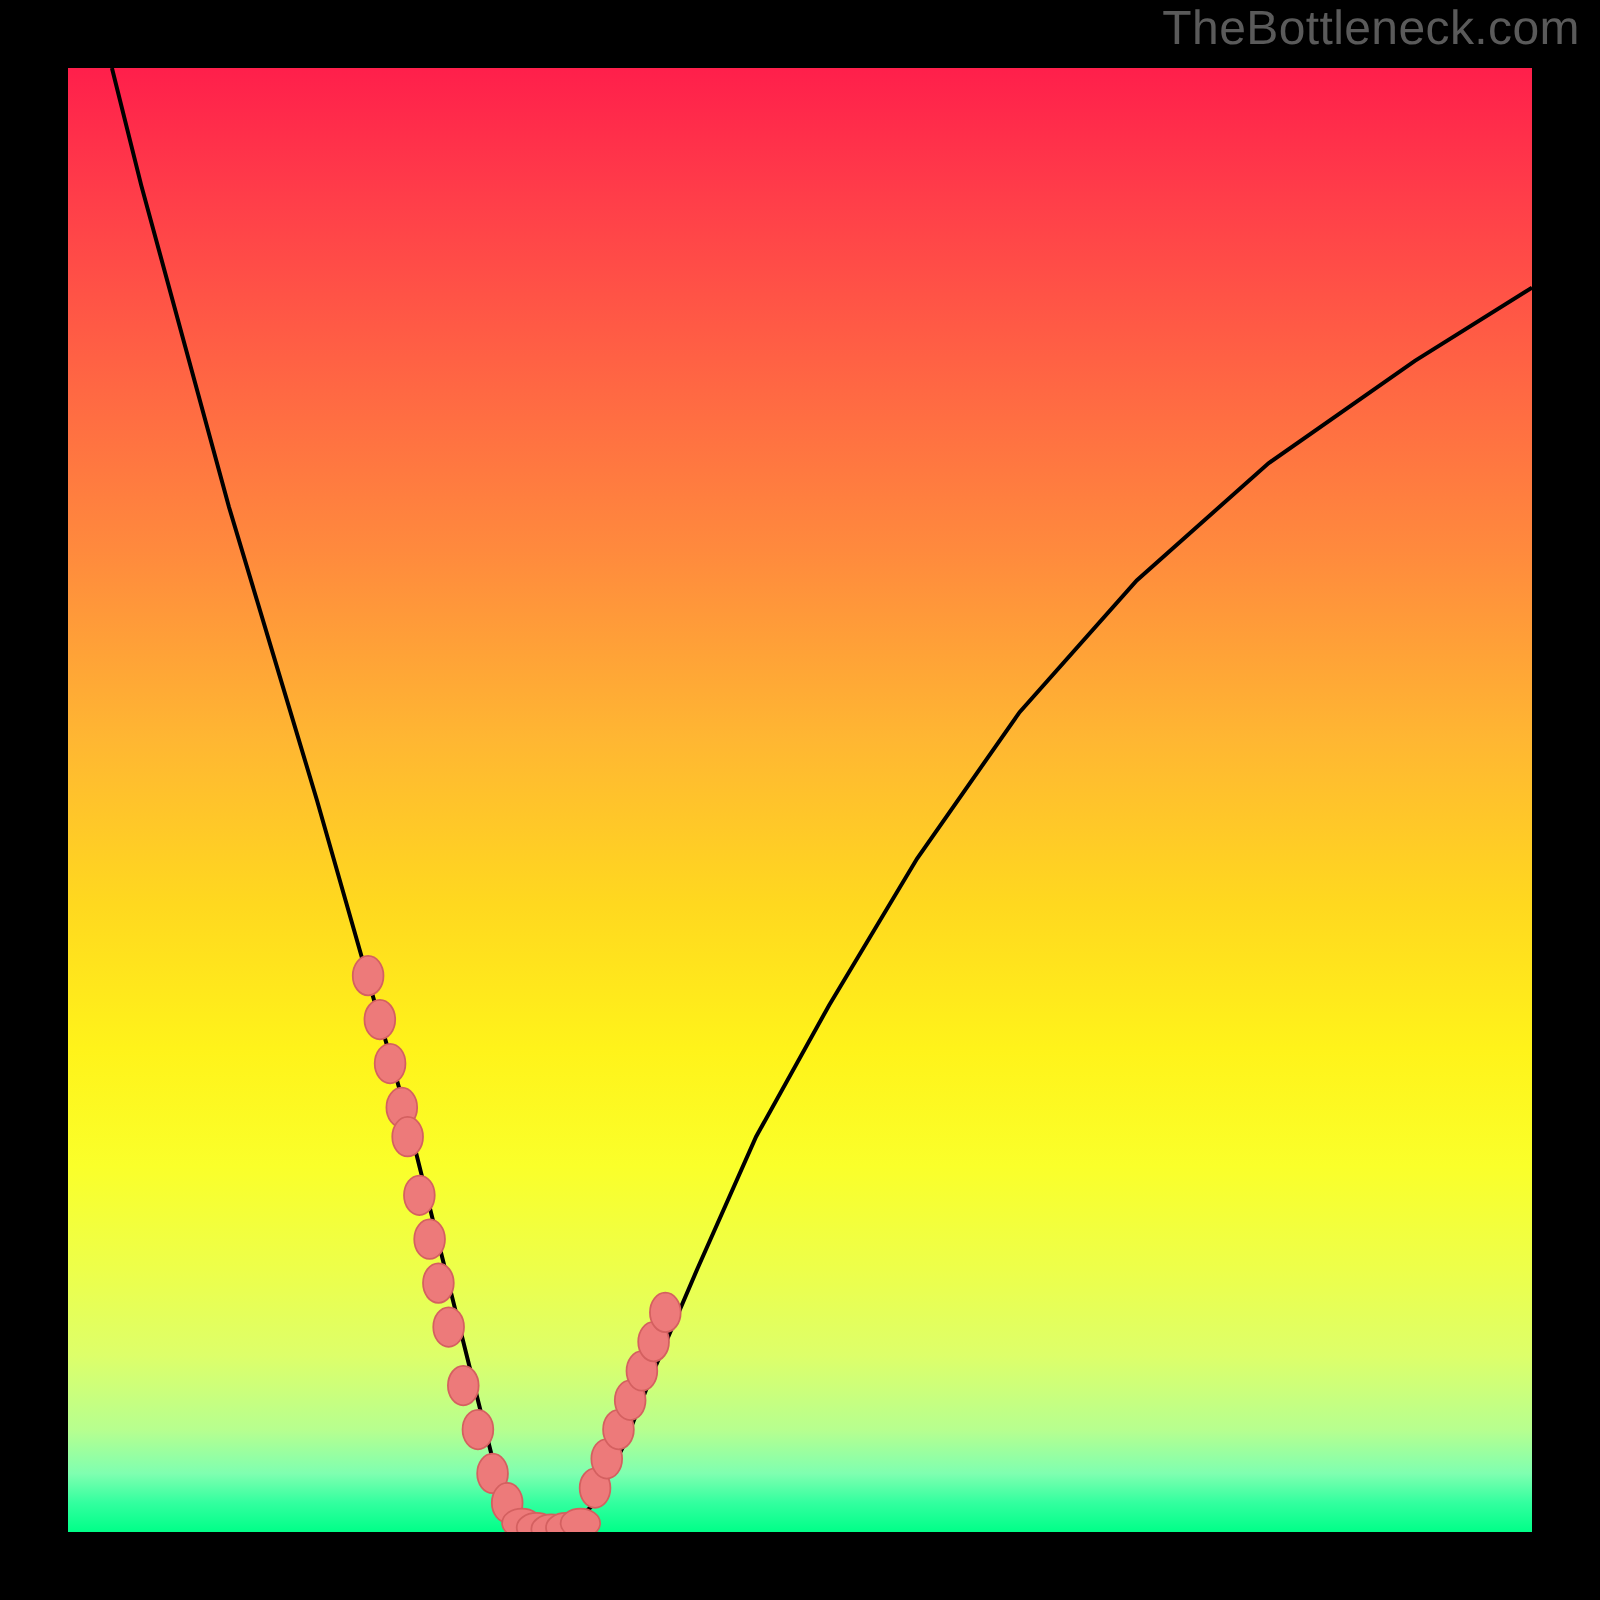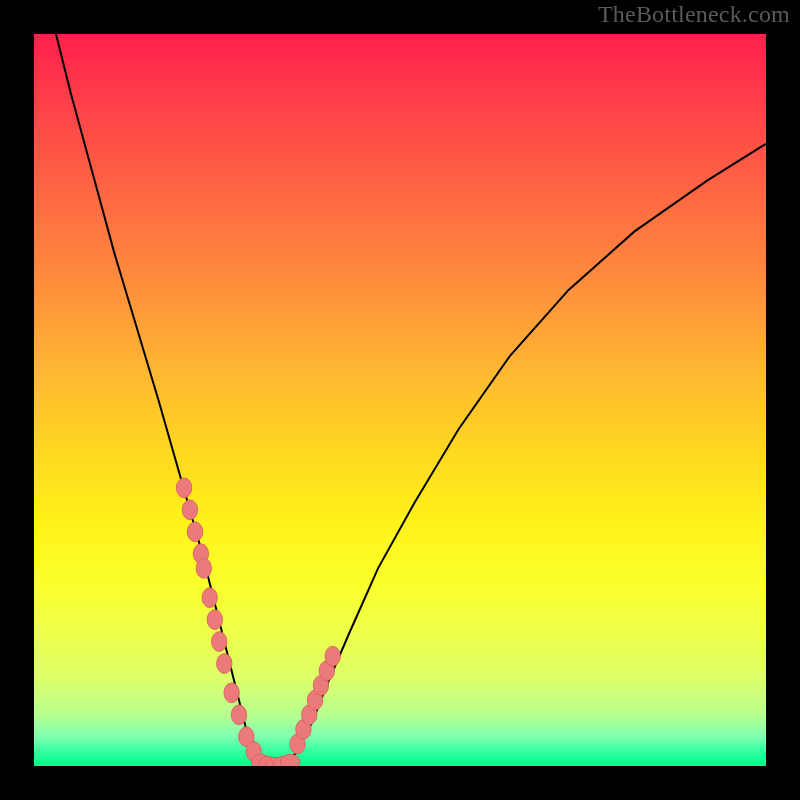--- a/index.html
+++ b/index.html
@@ -9,21 +9,20 @@
     height: 800px;
     overflow: hidden;
     background: #000;
     font-family: Arial, Helvetica, sans-serif;
   }
   .frame {
     position: relative;
     width: 800px;
     height: 800px;
     background: #000;
-    font-family: Liberation Serif, serif;
   }
   .watermark {
     position: absolute;
     top: 1px;
     right: 10px;
     color: #5a5a5a;
     font-size: 24px;
     font-weight: 500;
     letter-spacing: 0.2px;
     z-index: 40;

